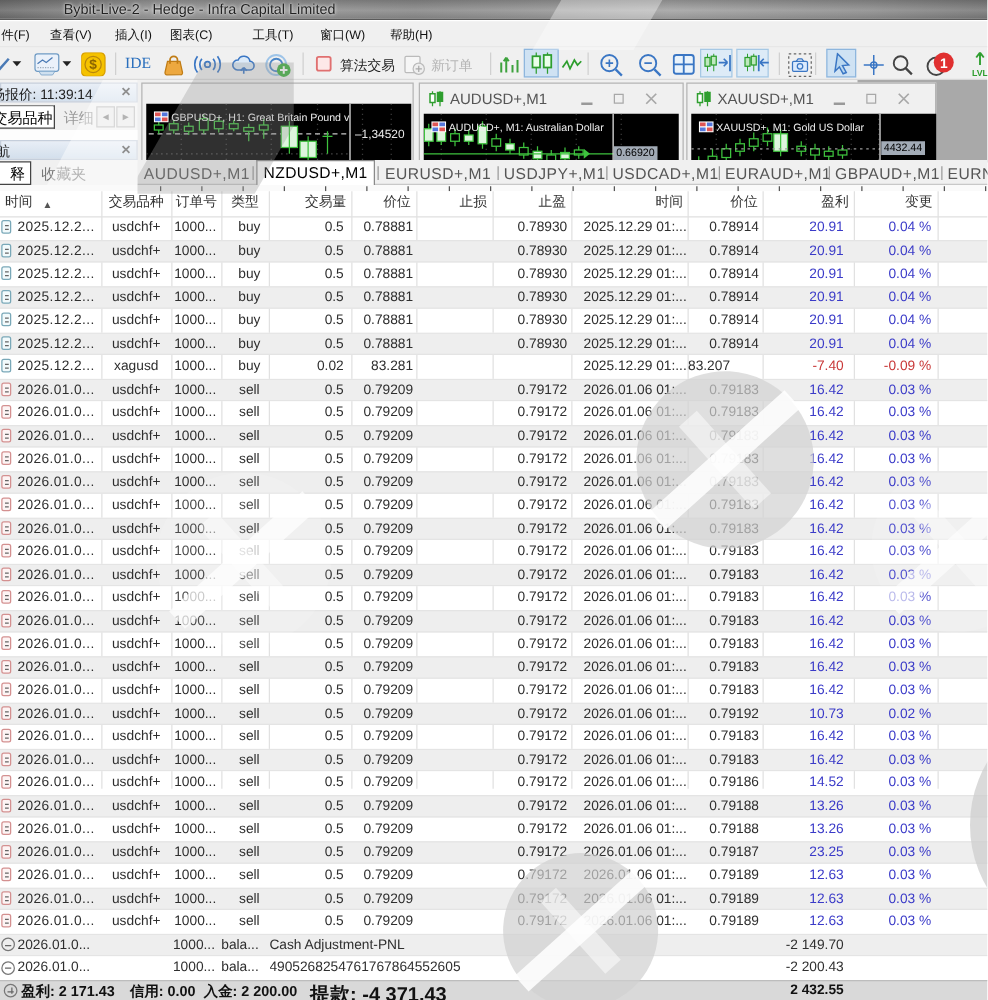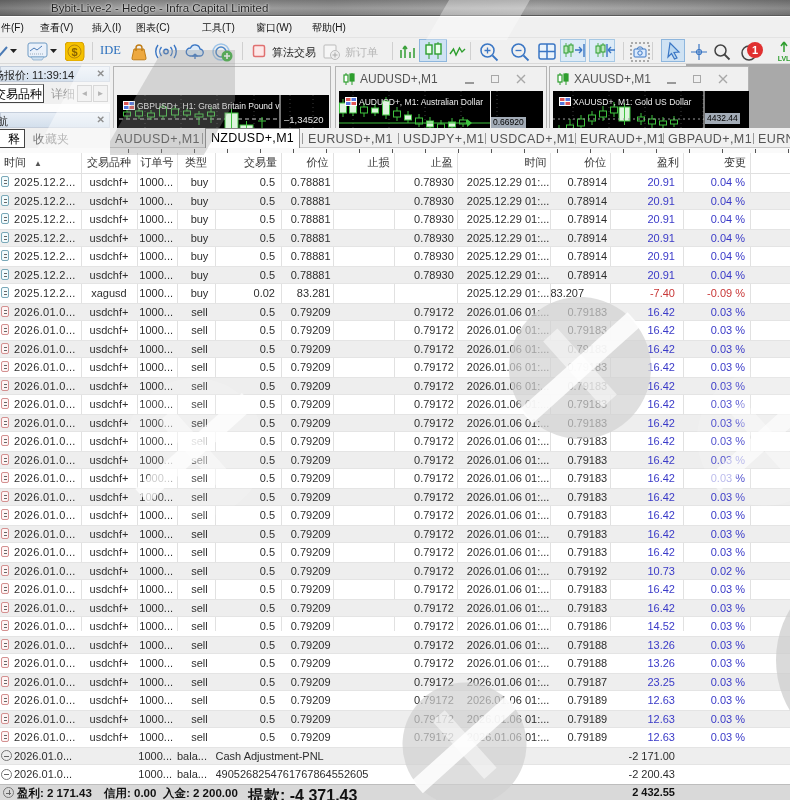--- a/index.html
+++ b/index.html
@@ -203,21 +203,21 @@
     <div class="phead" style="left:0;top:48px;width:110px">
       <span style="position:absolute;left:-4px;top:1px;font-size:11px">航</span>
       <span style="position:absolute;right:4px;top:1px;color:#333;font-weight:bold;font-size:10px">✕</span>
     </div>
     <div class="abs" style="left:0;top:64px;width:110px;height:2px;background:#fdfdfd"></div>
     <div class="abs" style="left:0;top:64px;width:110px;height:20px;background:#f0f0f0">
       <div class="abs" style="left:-8px;top:1px;width:33px;height:19px;background:#fff;border:1px solid #444;font-size:12px;color:#000;text-align:right;padding-right:4px;line-height:18px">释</div>
       <span class="abs" style="left:33px;top:3px;font-size:12px;color:#777">收藏夹</span>
     </div>
     <div class="cwin" style="left:113px;top:2px;width:218px;height:82px">
-      <div class="canvas" style="left:3px;top:28px;width:212px;height:55px">
+      <div class="canvas" style="left:3px;top:16px;width:212px;height:55px">
         <svg style="position:absolute;left:0;top:0" width="212" height="55" viewBox="0 0 212 55">
           <g stroke="#3a3a3a" stroke-dasharray="1 3">
             <path d="M28 0V55"></path>
             <path d="M64 0V55"></path>
             <path d="M100 0V55"></path>
             <path d="M137 0V55"></path>
             <path d="M173 0V55"></path>
             <path d="M196 0V55"></path>
           </g>
           <path d="M2 24H162" stroke="#c8c8c8" stroke-dasharray="4 3" stroke-width="1"></path>
@@ -892,21 +892,21 @@
       <span class="c " style="left:550.4px;width:56.8px;text-align:right;">0.79189</span>
       <span class="c blu" style="left:610.2px;width:64.8px;text-align:right;">12.63</span>
       <span class="c blu" style="left:683.0px;width:62.0px;text-align:right;">0.03 %</span>
     </div>
     <div class="r g" style="top:593.7px">
       <i class="mini"></i>
       <span class="c " style="left:14.0px;width:67.0px;text-align:left;">2026.01.0...</span>
       <span class="c " style="left:137.0px;width:35.0px;text-align:right;">1000...</span>
       <span class="c" style="left:177px;width:37px;text-align:left">bala...</span>
       <span class="c" style="left:215.5px;width:300px;text-align:left">Cash Adjustment-PNL</span>
-      <span class="c " style="left:610.2px;width:64.8px;text-align:right;">-2 171.00</span>
+      <span class="c " style="left:610.2px;width:64.8px;text-align:right;">-2 149.70</span>
     </div>
     <div class="r" style="top:612.2px">
       <i class="mini"></i>
       <span class="c " style="left:14.0px;width:67.0px;text-align:left;">2026.01.0...</span>
       <span class="c " style="left:137.0px;width:35.0px;text-align:right;">1000...</span>
       <span class="c" style="left:177px;width:37px;text-align:left">bala...</span>
       <span class="c" style="left:215.5px;width:300px;text-align:left">4905268254761767864552605</span>
       <span class="c " style="left:610.2px;width:64.8px;text-align:right;">-2 200.43</span>
     </div>
   </div>

